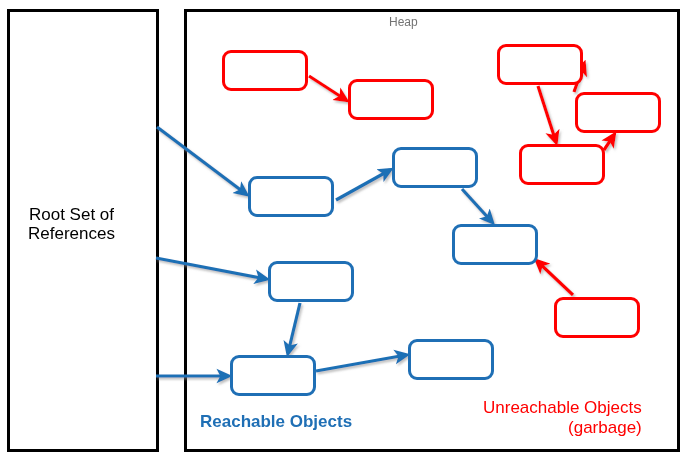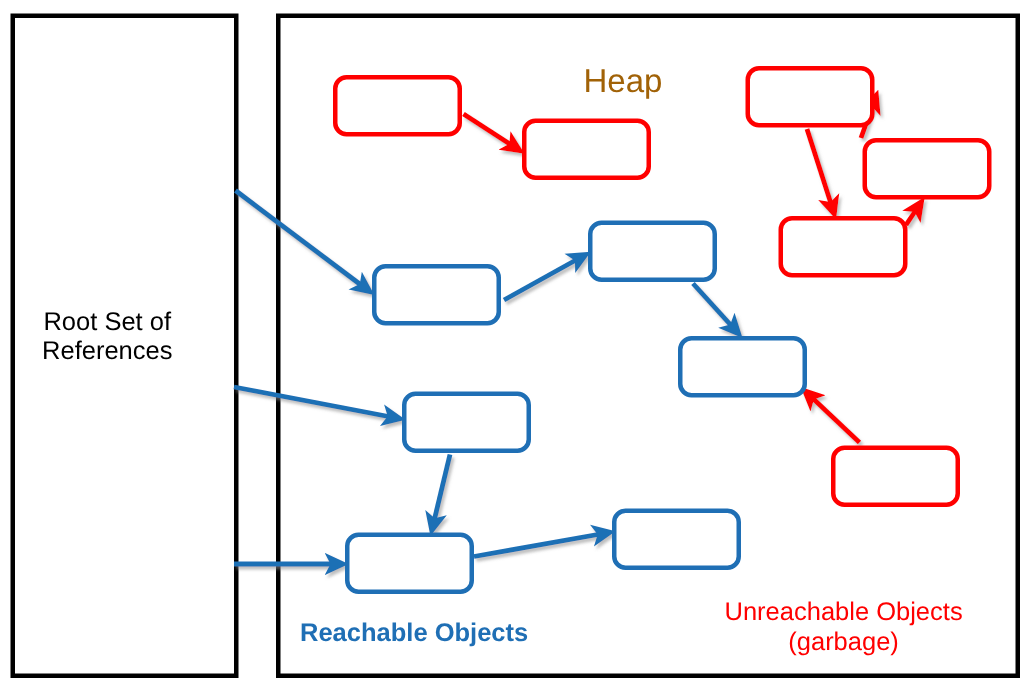--- a/index.html
+++ b/index.html
@@ -46,37 +46,36 @@
     left: 7px;
     top: 205px;
     width: 129px;
     text-align: center;
     font-size: 17px;
     color: #000000;
   }
   #heap-label {
     left: 389px;
     top: 16px;
-    font-size: 22px;
-    color: #a16207;
-    margin-top: 25px;
+    font-size: 12px;
+    color: #737373;
   }
   #reachable-label {
     left: 200px;
     top: 412px;
     font-size: 17px;
     color: #1F6FB5;
     font-weight: bold;
   }
   #unreachable-label {
     left: 483px;
     top: 398px;
     font-size: 17px;
     color: #FF0000;
-    text-align: center;
+    text-align: right;
     line-height: 1.2;
   }
   
   .node {
     position: absolute;
     box-sizing: border-box;
     background: #ffffff;
     border-radius: 9px;
     border-width: 3px;
     border-style: solid;

